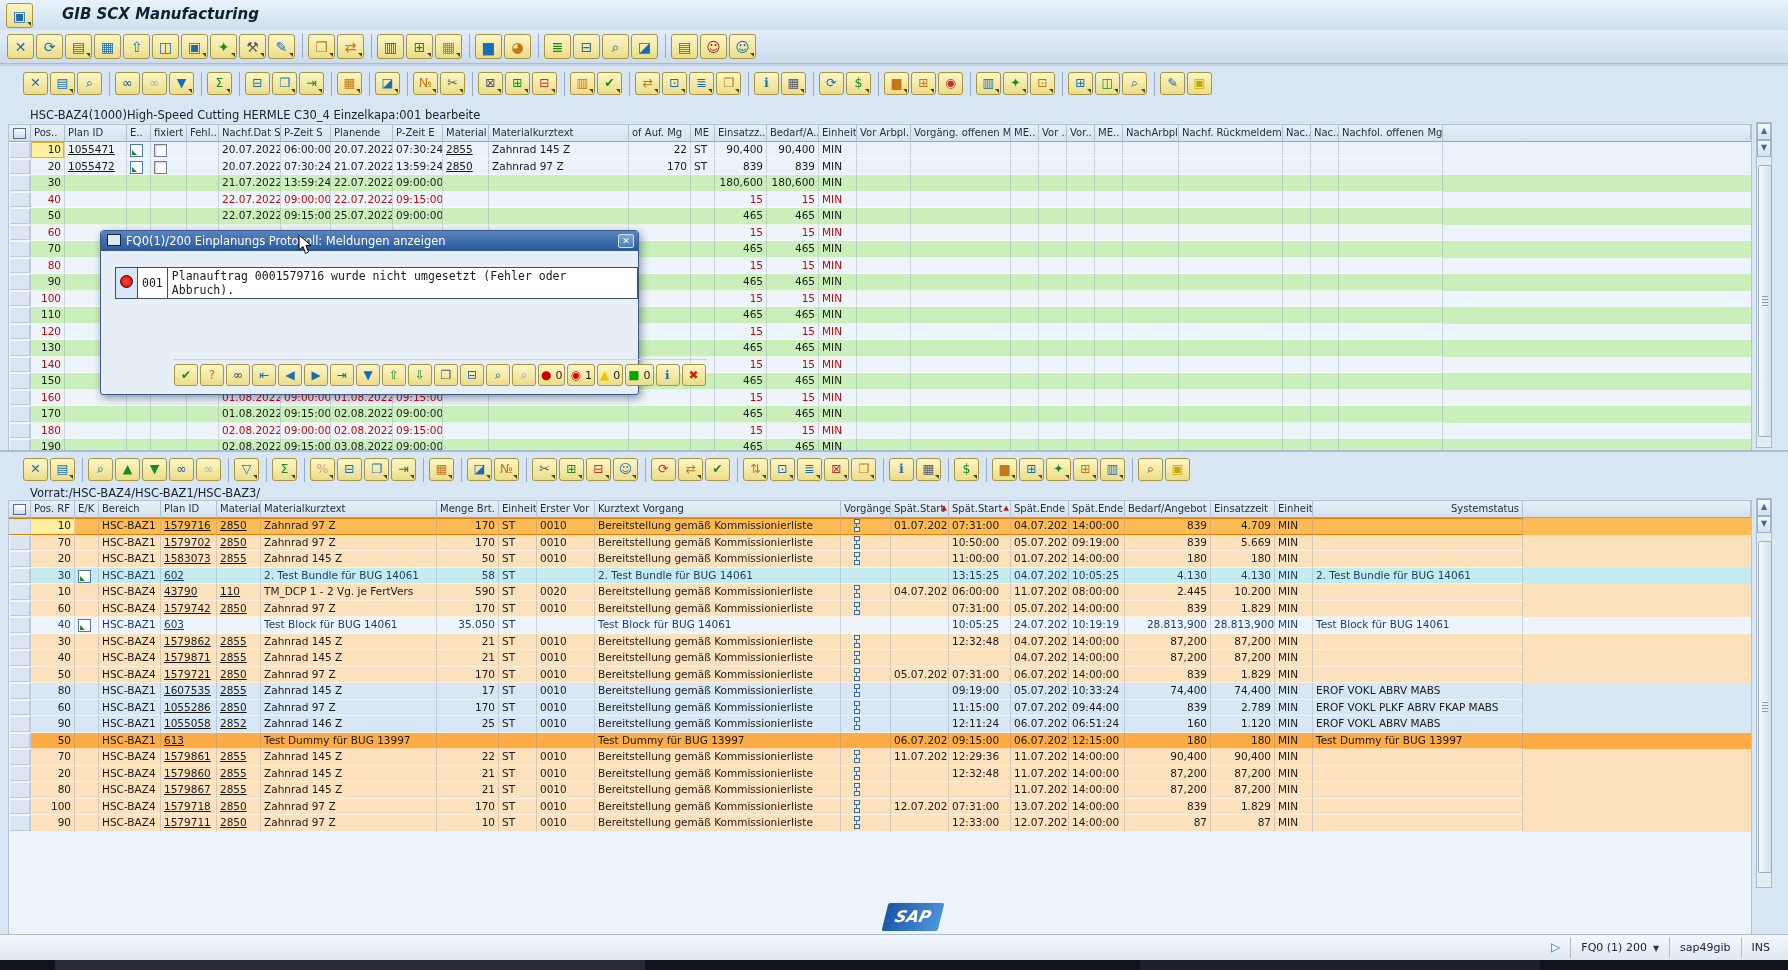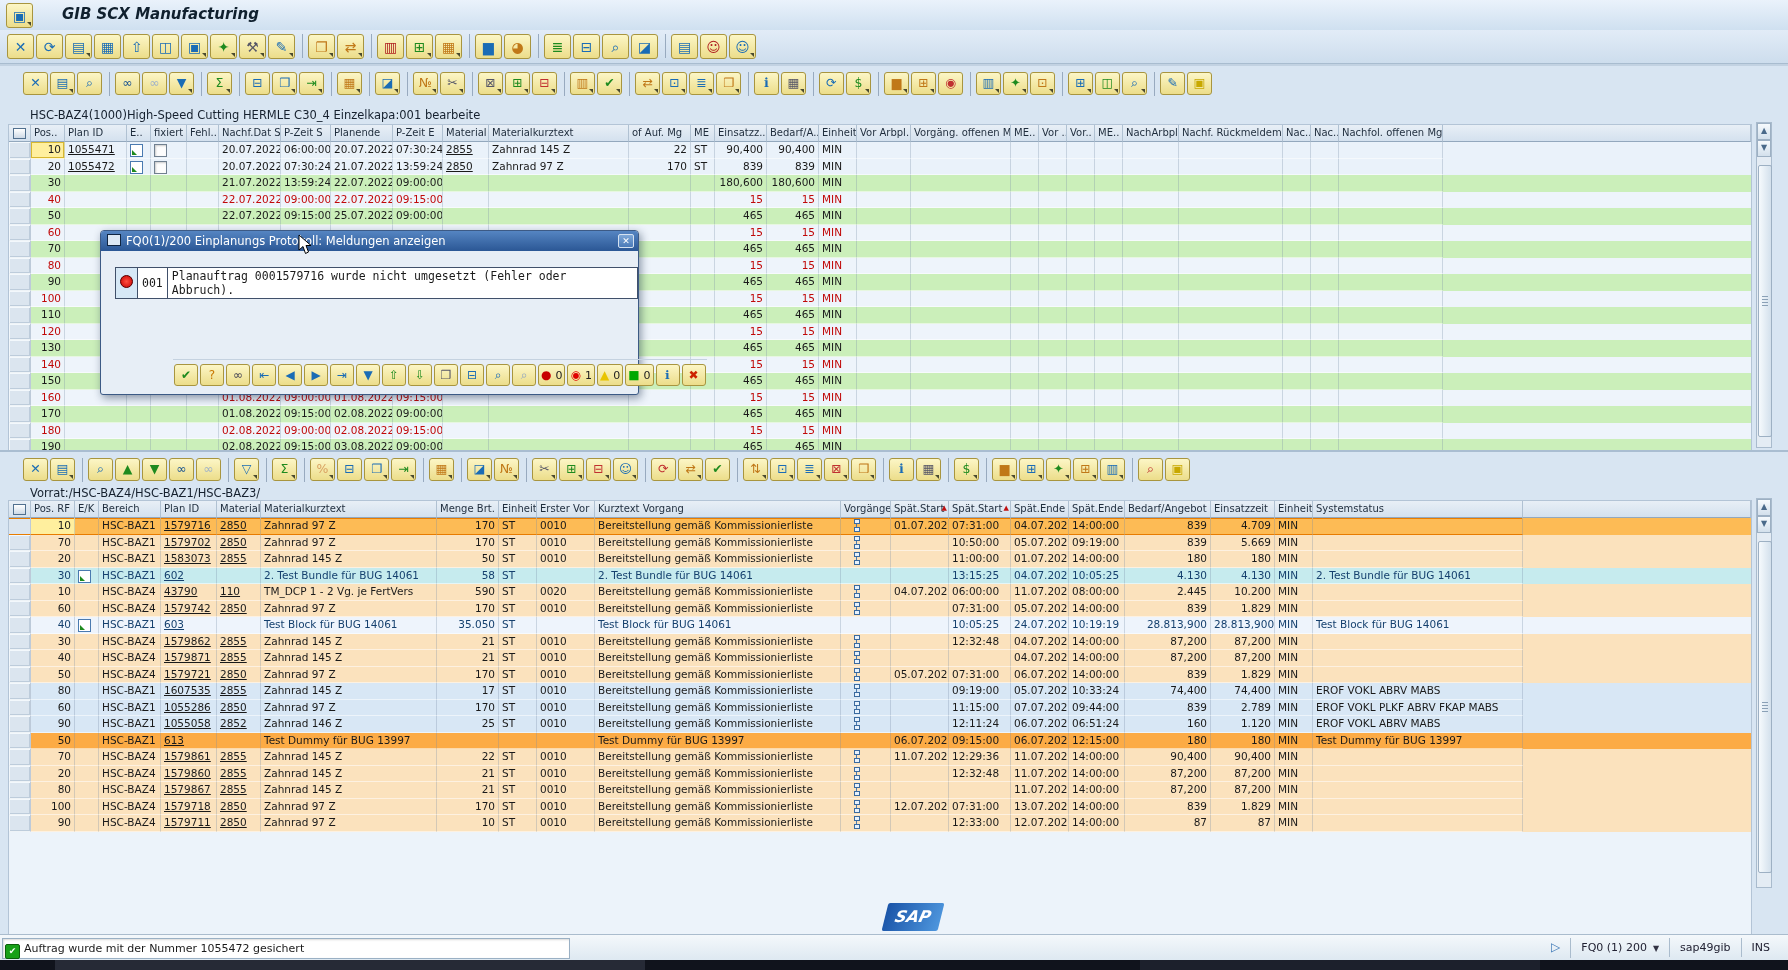--- a/index.html
+++ b/index.html
@@ -951,21 +951,21 @@
         <div class="c" style="width: 58px;">Erster Vor</div>
         <div class="c" style="width: 246px;">Kurztext Vorgang</div>
         <div class="c" style="width: 50px;">Vorgänge</div>
         <div class="c sorted" style="width: 58px;">Spät.Start</div>
         <div class="c sorted" style="width: 62px;">Spät.Start</div>
         <div class="c" style="width: 58px;">Spät.Ende</div>
         <div class="c" style="width: 56px;">Spät.Ende</div>
         <div class="c" style="width: 86px;">Bedarf/Angebot</div>
         <div class="c" style="width: 64px;">Einsatzzeit</div>
         <div class="c" style="width: 38px;">Einheit</div>
-        <div class="c" style="width: 210px;">Systemstatus</div>
+        <div class="c" style="width: 210px; text-align: right;">Systemstatus</div>
         <div class="c hfill"></div>
       </div>
     <div class="gbody">
         <div class="grow g2s">
           <div class="c rsel"></div>
           <div class="c r possel" style="width: 44px;">10</div>
           <div class="c" style="width: 24px;"></div>
           <div class="c" style="width: 62px;">HSC-BAZ1</div>
           <div class="c" style="width: 56px;"><span class="lnk">1579716</span></div>
           <div class="c" style="width: 44px;"><span class="lnk">2850</span></div>
@@ -1460,23 +1460,20 @@
       </button></div>
 </div>
 
 <svg class="cursor" width="14" height="21" viewBox="0 0 14 21">
   <path d="M1 1 L1 16 L5 12.5 L7.5 19.5 L10.5 18 L8 11.5 L13 11.5 Z" fill="#ffffff" stroke="#000000" stroke-width="1"></path>
 </svg>
 
 <div class="saplogo">SAP</div>
 
 <div class="statusbar">
-  <div class="stmsgbox">
-    <span class="stico">✔</span><span>Auftrag wurde mit der Nummer 1055472 gesichert</span>
-  </div>
   <div class="stright">
     <span class="seg" style="border:none"><span class="stArrow">▷</span></span><span class="seg"><span>FQ0 (1) 200</span><span class="ddv">▼</span></span><span class="seg">sap49gib</span><span class="seg">INS</span>
   </div>
 </div>
 
 <div class="bstrip">
   <div class="blk1"></div>
   <div class="blk2"></div>
 </div>
 

